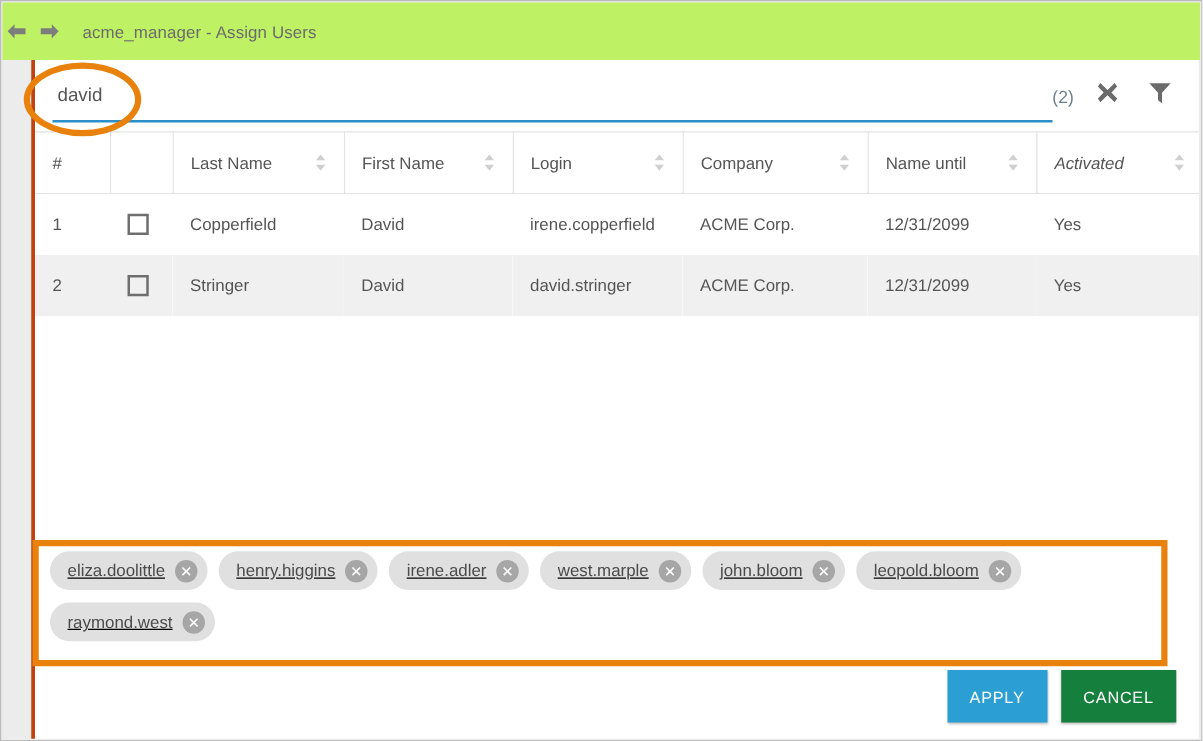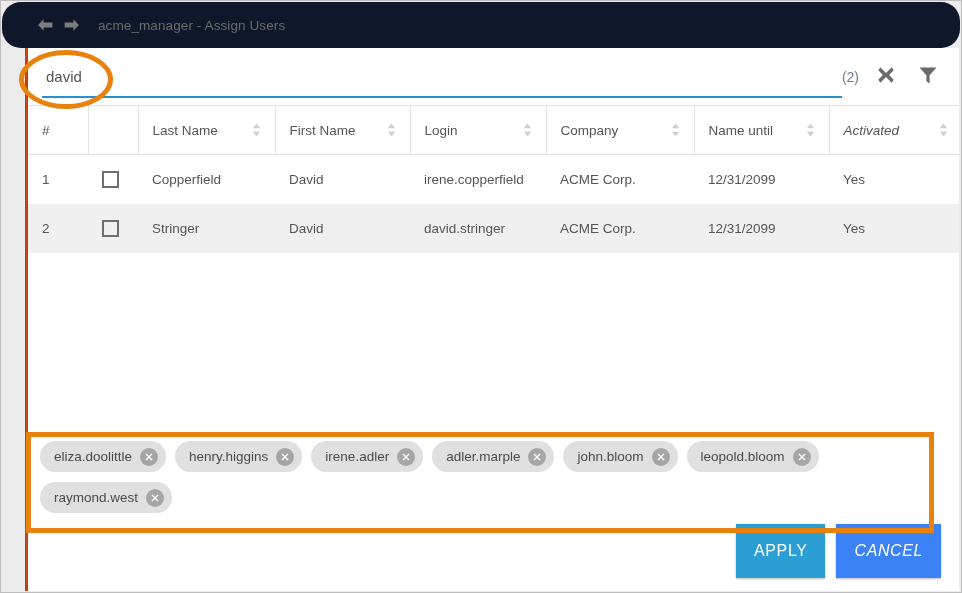--- a/index.html
+++ b/index.html
@@ -22,26 +22,24 @@
     background: #ececec;
     border: 1px solid #bdbdbd;
     box-sizing: border-box;
   }
 
   
   #titlebar {
     position: absolute;
     left: 1px; top: 1px; right: 1px;
     height: 46px;
-    background: #0f172a;
-    display: flex;
-    align-items: center;
-    padding-left: 32px;
-    box-sizing: border-box;
-    border-radius: 19px;
+    background: #bef264;
+    display: flex;
+    align-items: center;
+    box-sizing: border-box;
   }
   .nav-arrow {
     width: 22px;
     height: 22px;
     margin-right: 4px;
     display: flex;
     align-items: center;
     justify-content: center;
     cursor: pointer;
   }
@@ -189,20 +187,21 @@
 
   
   #chips-zone {
     position: absolute;
     left: 2px;
     top: 384px;
     width: 906px;
     height: 100px;
     padding: 9px 10px 0 10px;
     box-sizing: border-box;
+    text-decoration: underline;
   }
   #chips-list {
     display: flex;
     flex-wrap: wrap;
     gap: 10px 9px;
     align-content: flex-start;
   }
   .chip {
     display: inline-flex;
     align-items: center;
@@ -231,32 +230,32 @@
   
   #footer-row {
     position: absolute;
     right: 18px;
     bottom: 13px;
     display: flex;
     gap: 11px;
   }
   .action-btn {
     min-width: 80px;
-    height: 54px;
+    height: 42px;
     border: none;
     color: #ffffff;
     font-family: "Liberation Sans", sans-serif;
-    font-size: 16px;
+    font-size: 13px;
     letter-spacing: .6px;
     cursor: pointer;
     padding: 0 18px;
     box-shadow: 0 1px 2px rgba(0,0,0,.28);
   }
   #apply-button { background: #2b9fd4; }
-  #cancel-button { background: #3b82f6; font-style: italic; }
+  #cancel-button { background: #15803d; }
 
   
   .annot {
     position: absolute;
     pointer-events: none;
     z-index: 50;
   }
   #annot-ellipse {
     left: 18px;
     top: 49px;
@@ -447,21 +446,21 @@
           </div>
           <div class="chip">
             <span>irene.adler</span>
             <span class="chip-x">
               <svg width="10" height="10" viewBox="0 0 10 10">
                 <path d="M2.4 1.5 L5 4.1 L7.6 1.5 L8.5 2.4 L5.9 5 L8.5 7.6 L7.6 8.5 L5 5.9 L2.4 8.5 L1.5 7.6 L4.1 5 L1.5 2.4 Z" fill="#ffffff"></path>
               </svg>
             </span>
           </div>
           <div class="chip">
-            <span>adler.marple</span>
+            <span>west.marple</span>
             <span class="chip-x">
               <svg width="10" height="10" viewBox="0 0 10 10">
                 <path d="M2.4 1.5 L5 4.1 L7.6 1.5 L8.5 2.4 L5.9 5 L8.5 7.6 L7.6 8.5 L5 5.9 L2.4 8.5 L1.5 7.6 L4.1 5 L1.5 2.4 Z" fill="#ffffff"></path>
               </svg>
             </span>
           </div>
           <div class="chip">
             <span>john.bloom</span>
             <span class="chip-x">
               <svg width="10" height="10" viewBox="0 0 10 10">

